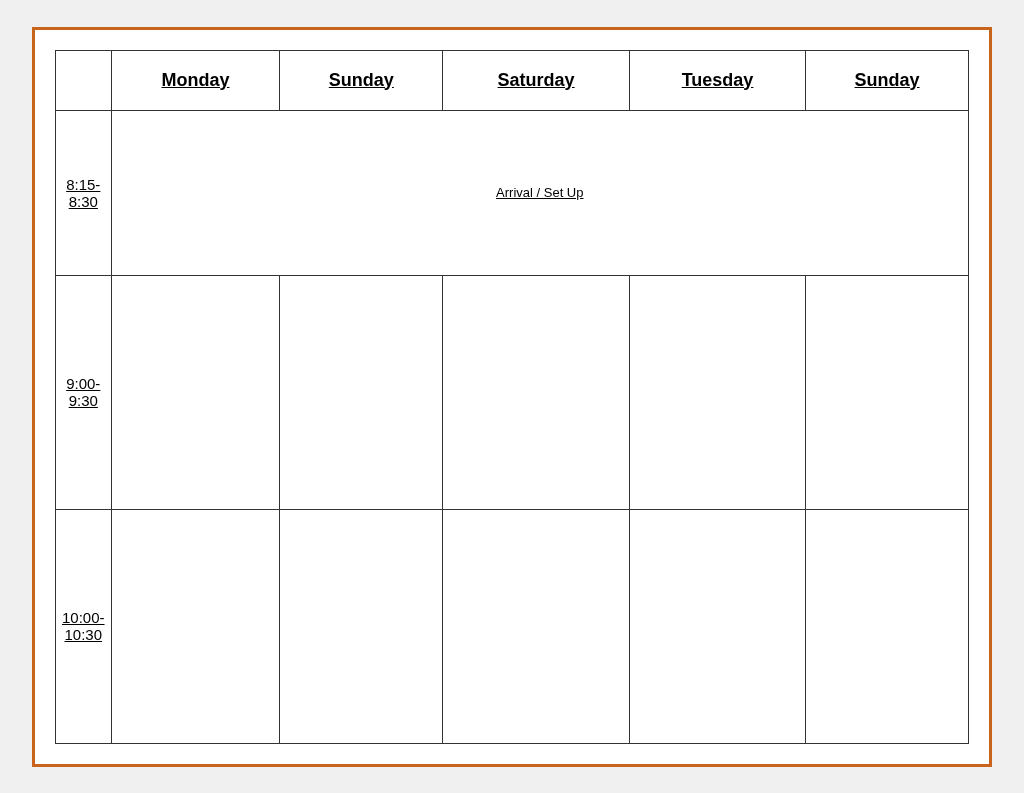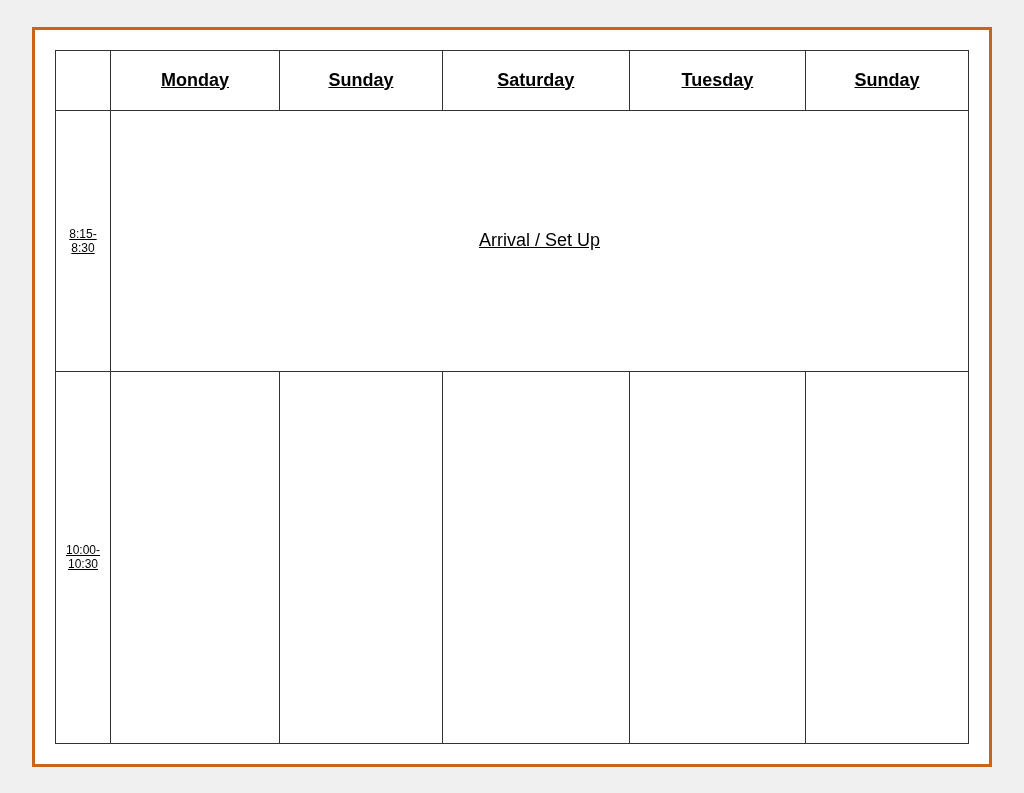--- a/index.html
+++ b/index.html
@@ -42,35 +42,35 @@
     }
 
     .schedule-table th {
       font-weight: bold;
       font-size: 18px;
       padding: 12px 8px;
       background: white;
     }
 
     .time-cell {
-      font-size: 12px;
+      font-size: 15px;
       text-align: left;
       padding: 10px 6px;
       vertical-align: top;
       white-space: nowrap;
       width: 55px;
       margin-top: 15px;
     }
 
     .header-row th:first-child {
       width: 55px;
     }
 
     .arrival-cell {
-      font-size: 18px;
+      font-size: 13px;
       text-align: center;
     }
 
     .day-col {
       width: calc((100% - 55px) / 5);
     }
 
     tr {
       height: 85px;
     }
@@ -99,20 +99,28 @@
       </tr>
     </thead>
     <tbody>
 
       <tr class="arrival-row">
         <td class="time-cell">8:15-<br>8:30</td>
         <td class="arrival-cell" colspan="5">Arrival / Set Up</td>
       </tr>
 
 
+      <tr>
+        <td class="time-cell">9:00-<br>9:30</td>
+        <td></td>
+        <td></td>
+        <td></td>
+        <td></td>
+        <td></td>
+      </tr>
 
 
       <tr>
         <td class="time-cell">10:00-<br>10:30</td>
         <td></td>
         <td></td>
         <td></td>
         <td></td>
         <td></td>
       </tr>

